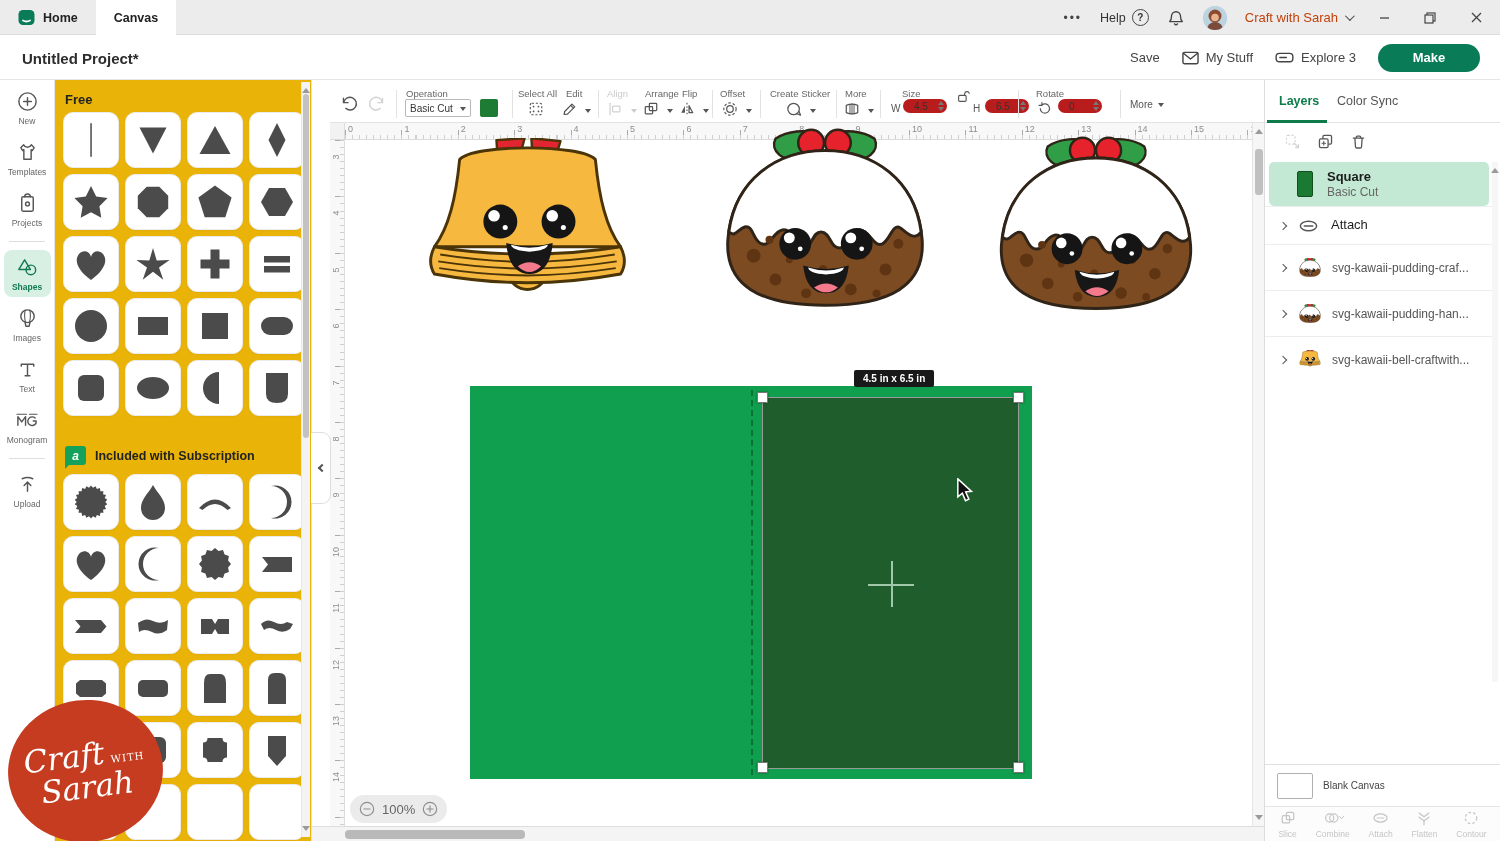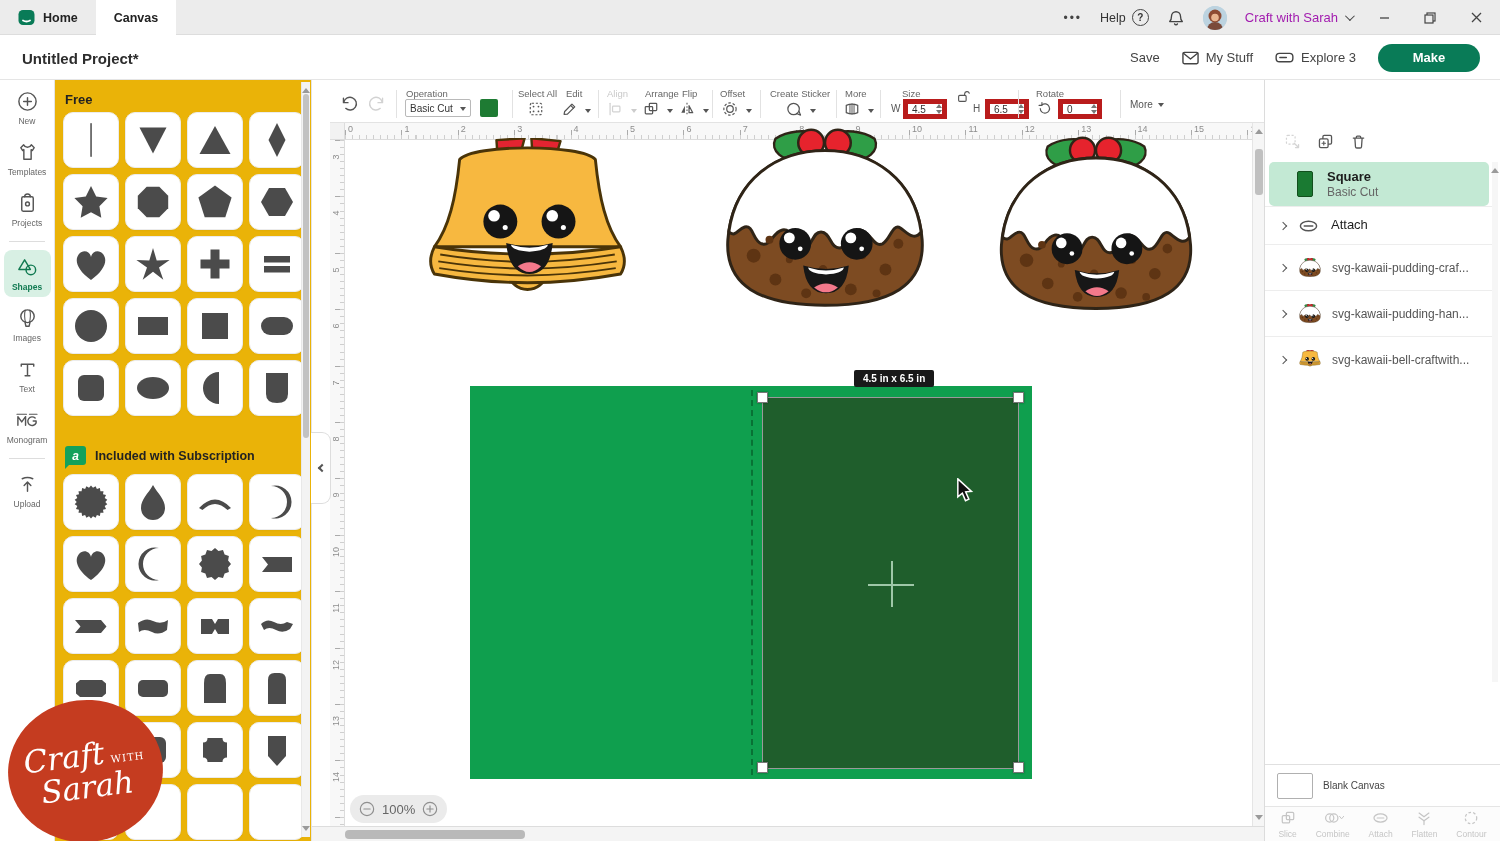--- a/index.html
+++ b/index.html
@@ -11,21 +11,21 @@
 
   
   #topbar { left:0; top:0; width:1500px; height:35px; background:#ececec; border-bottom:1px solid #ddd; }
   .toptab { height:35px; display:flex; align-items:center; gap:8px; font-size:12.5px; font-weight:700; color:#222; padding:0 18px; float:left; cursor:default; }
   .toptab.active { background:#fff; }
   #top-right { right:10px; top:0; height:35px; display:flex; align-items:center; gap:18px; color:#444; }
   .dots { font-size:12px; letter-spacing:2px; color:#444; }
   .helpwrap { display:flex; align-items:center; gap:6px; font-size:12.5px; color:#333; }
   .qcircle { width:17px; height:17px; border:1.4px solid #444; border-radius:50%; font-size:10px; font-weight:700; display:flex; align-items:center; justify-content:center; }
   .avatar { width:24px; height:24px; border-radius:50%; overflow:hidden; background:#bcd3e0; }
-  .acct { font-size:13px; color:#a21caf; display:flex; align-items:center; gap:7px; }
+  .acct { font-size:13px; color:#c2410c; display:flex; align-items:center; gap:7px; }
   .chev-down { width:7px; height:7px; border-right:1.6px solid #444; border-bottom:1.6px solid #444; transform:rotate(45deg) translateY(-2px); }
   .winbtn { width:28px; height:35px; display:flex; align-items:center; justify-content:center; color:#444; }
 
   
   #header { left:0; top:35px; width:1500px; height:45px; background:#fff; border-bottom:1px solid #e5e5e5; }
   #proj-title { left:22px; top:50px; font-size:15px; font-weight:700; color:#2d2d2d; }
   #hdr-right { right:20px; top:35px; height:45px; display:flex; align-items:center; gap:22px; }
   .hdr-link { display:flex; align-items:center; gap:7px; font-size:13px; color:#444; cursor:pointer; }
   #make-btn { width:102px; height:28px; border-radius:15px; background:#097b57; color:#fff; font-size:13px; font-weight:700; display:flex; align-items:center; justify-content:center; border:none; cursor:pointer; }
 
@@ -61,21 +61,21 @@
   
   #toolbar { left:330px; top:85px; width:934px; height:38px; background:#fff; border-bottom:1px solid #e3e3e3; z-index:5; }
   .tb-label { position:absolute; top:3px; font-size:9.5px; color:#666; white-space:nowrap; }
   .tb-label.dis { color:#c9c9c9; }
   .tb-sep { position:absolute; top:5px; width:1px; height:28px; background:#e2e2e2; }
   .tb-icon { position:absolute; cursor:pointer; color:#555; }
   .tb-icon.dis { color:#d2d2d2; }
   .caret { width:0; height:0; border:3.5px solid transparent; border-top:4.5px solid #555; display:inline-block; margin-left:5px; transform:translateY(2px); }
   .caret.dis { border-top-color:#ccc; }
   .op-select { position:absolute; left:75px; top:14px; width:66px; height:18px; border:1px solid #b9b9b9; border-radius:2px; font-size:10px; color:#333; display:flex; align-items:center; justify-content:space-between; padding:0 4px; cursor:pointer; }
-  .num-input { position:absolute; top:14px; width:44px; height:20px; border:5px solid #b91c1c; border-radius:0; display:flex; align-items:center; cursor:text; }
+  .num-input { position:absolute; top:14px; width:44px; height:14px; border:7px solid #b91c1c; border-radius:8px; display:flex; align-items:center; cursor:text; }
   .num-input input { border:none; outline:none; width:28px; font-size:10px; color:#333; padding-left:4px; font-family:inherit; background:transparent; }
   .stepper { margin-left:auto; margin-right:2px; display:flex; flex-direction:column; gap:2px; }
   .stepper i { width:0; height:0; border:3px solid transparent; }
   .stepper .up { border-bottom:4px solid #777; }
   .stepper .dn { border-top:4px solid #777; }
 
   
   #canvas-wrap { left:330px; top:123px; width:934px; height:703px; background:#fff; overflow:hidden; }
   #h-ruler { position:absolute; left:15px; top:0; width:907px; height:17px; background:#f8f8f8; border-bottom:1px solid #dcdcdc;
     background-image:repeating-linear-gradient(to right,#cfcfcf 0 1px,transparent 1px 7.05px),repeating-linear-gradient(to right,#ababab 0 1px,transparent 1px 56.4px);
@@ -826,20 +826,25 @@
     <div id="v-thumb"></div>
     <i class="tri-dn" style="left:2px"></i>
   </div>
 </div>
 
 <div id="h-scroll" class="abs">
   <div id="h-thumb"></div>
 </div>
 
 <div id="layers-panel" class="abs">
+  <div id="lp-tabs">
+    <span class="lp-tab" id="tab-layers">Layers</span>
+    <span class="lp-tab" id="tab-colorsync">Color Sync</span>
+    <div id="tab-underline"></div>
+  </div>
   <div class="lp-iconrow">
     <span style="color:#d4d4d4">
       <svg width="19" height="19" viewBox="0 0 22 22">
           <rect x="4" y="4" width="10" height="10" rx="1.5" style="fill:none;stroke:currentColor;stroke-width:1.4;stroke-dasharray:2.4 2"></rect>
           <path d="M13 13 L18 18 M18 14.5 V18 H14.5" class="st"></path>
         </svg>
     </span>
     <span style="color:#555">
       <svg width="19" height="19" viewBox="0 0 22 22">
           <rect x="8" y="4" width="10" height="10" rx="1.5" class="st"></rect>

